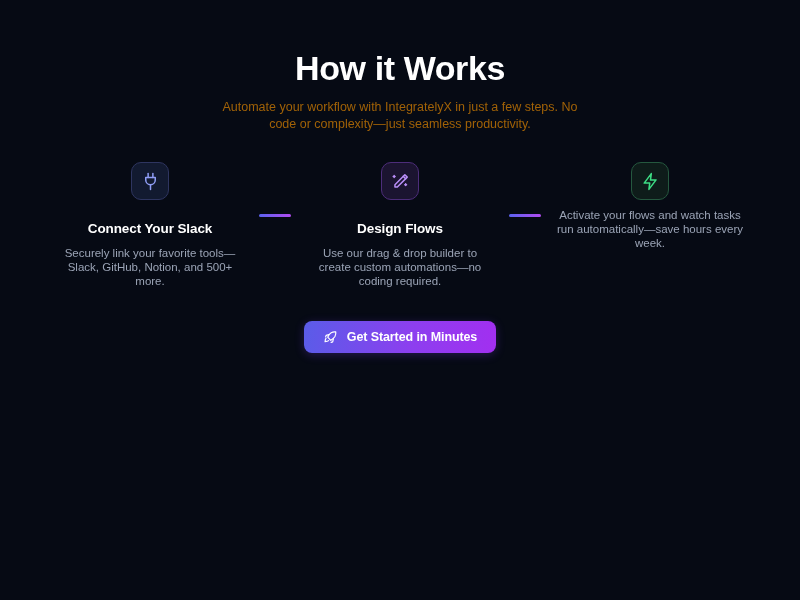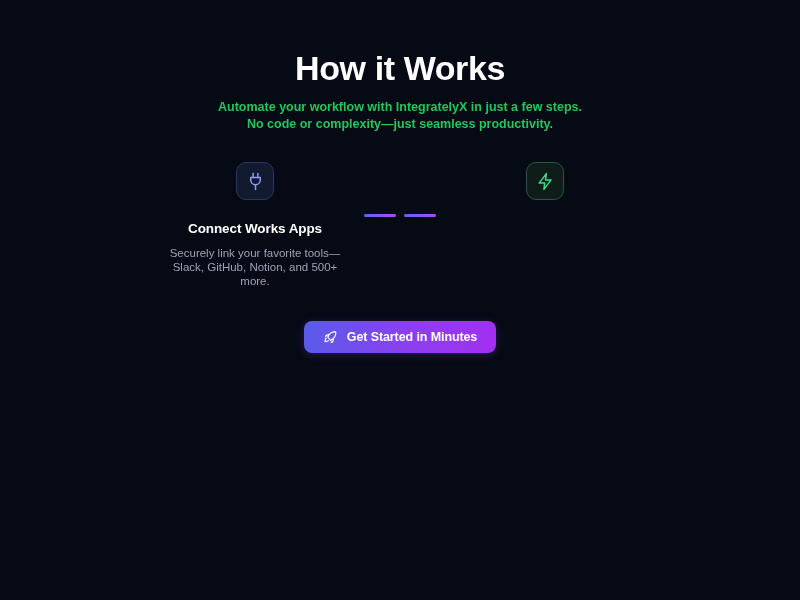--- a/index.html
+++ b/index.html
@@ -35,22 +35,22 @@
     letter-spacing: -0.4px;
     color: #ffffff;
     line-height: 44px;
   }
 
   .page-subtitle {
     margin: 9px auto 0;
     width: 380px;
     font-size: 12.5px;
     line-height: 16.5px;
-    color: #22c55e;
-    font-weight: 700;
+    color: #a16207;
+    font-weight: 400;
   }
 
   
   .steps-row {
     margin-top: 30px;
     display: flex;
     align-items: flex-start;
     justify-content: center;
     width: 800px;
   }
@@ -163,41 +163,56 @@
       <div class="icon-box box-connect">
         <span>
           <svg width="19" height="19" viewBox="0 0 24 24" fill="none" stroke="#8f9df5" stroke-width="1.9" stroke-linecap="round" stroke-linejoin="round">
             <path d="M9 2v5"></path>
             <path d="M15 2v5"></path>
             <path d="M6 7h12v3a6 6 0 0 1-6 6 6 6 0 0 1-6-6V7z"></path>
             <path d="M12 16v6"></path>
           </svg>
         </span>
       </div>
-      <div class="step-title">Connect Works Apps</div>
+      <div class="step-title">Connect Your Slack</div>
       <div class="step-desc">Securely link your favorite tools—Slack, GitHub, Notion, and 500+ more.</div>
     </div>
 
     <div class="connector">
       <div class="connector-line"></div>
     </div>
 
+    <div class="step">
+      <div class="icon-box box-design">
+        <span>
+          <svg width="19" height="19" viewBox="0 0 24 24" fill="none" stroke="#b98ef7" stroke-width="1.9" stroke-linecap="round" stroke-linejoin="round">
+            <path d="M17.5 3.5 20.5 6.5 8 19H5v-3z"></path>
+            <path d="M15.5 5.5 18.5 8.5"></path>
+            <path d="M4 4.5v2.4M2.8 5.7h2.4"></path>
+            <path d="M18.5 15v2.2M17.4 16.1h2.2"></path>
+          </svg>
+        </span>
+      </div>
+      <div class="step-title">Design Flows</div>
+      <div class="step-desc">Use our drag &amp; drop builder to create custom automations—no coding required.</div>
+    </div>
 
     <div class="connector">
       <div class="connector-line"></div>
     </div>
 
     <div class="step">
       <div class="icon-box box-deploy">
         <span>
           <svg width="19" height="19" viewBox="0 0 24 24" fill="none" stroke="#3ddc84" stroke-width="1.9" stroke-linecap="round" stroke-linejoin="round">
             <path d="M13 2 4 14h7l-1 8 9-12h-7l1-8z"></path>
           </svg>
         </span>
       </div>
+      <div class="step-desc">Activate your flows and watch tasks run automatically—save hours every week.</div>
     </div>
 
   </div>
 
   <div class="cta-wrap">
     <button class="cta-button">
       <span>
         <svg width="15" height="15" viewBox="0 0 24 24" fill="none" stroke="#ffffff" stroke-width="1.9" stroke-linecap="round" stroke-linejoin="round">
           <path d="M5 13c-1.2 1.2-1.6 3.4-1.7 5.7 2.3-.1 4.5-.5 5.7-1.7"></path>
           <path d="M12.5 16.5 7.5 11.5c1-3 3-5.6 5.6-7.2C15.2 3.1 17.8 2.6 20.4 3c.4 2.6-.1 5.2-1.3 7.3-1.6 2.6-4.2 4.6-6.6 6.2z"></path>

